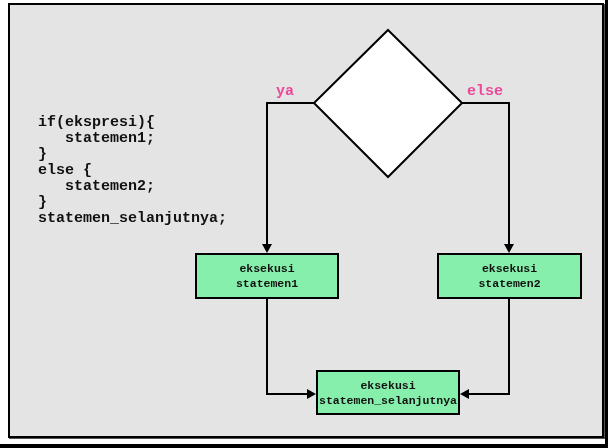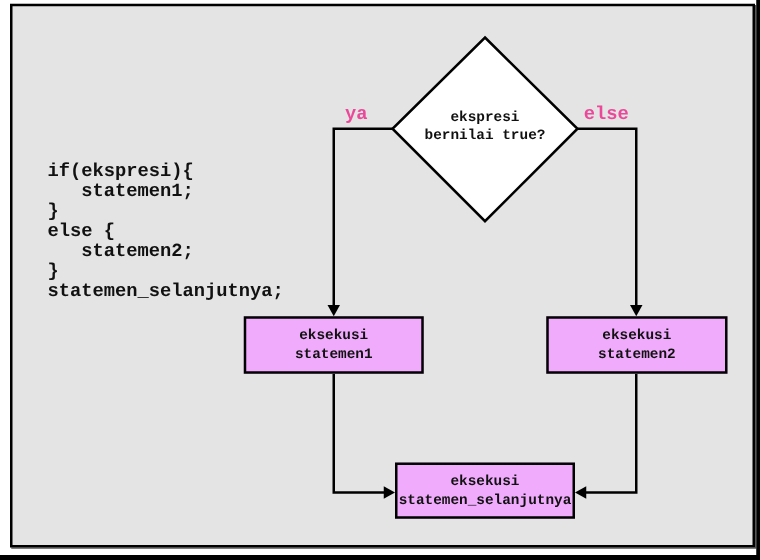--- a/index.html
+++ b/index.html
@@ -46,21 +46,21 @@
   svg.flow {
     position: absolute;
     left: 0;
     top: 0;
     width: 608px;
     height: 448px;
   }
   .code-block {
     position: absolute;
     left: 38px;
-    top: 130px;
+    top: 115px;
     font-weight: bold;
     font-size: 15px;
     line-height: 16px;
     white-space: pre;
     color: #111111;
   }
   .branch-label {
     position: absolute;
     font-weight: bold;
     font-size: 15px;
@@ -76,21 +76,21 @@
     width: 148px;
     text-align: center;
     font-weight: bold;
     font-size: 11.5px;
     line-height: 14px;
     white-space: pre;
     color: #111111;
   }
   .node {
     position: absolute;
-    background: #f0abfc;
+    background: #86efac;
     border: 2px solid #000000;
     display: flex;
     align-items: center;
     justify-content: flex-end;
   }
   .node .node-label {
     width: 100%;
     text-align: center;
     font-weight: bold;
     font-size: 11.5px;
@@ -131,22 +131,20 @@
 }
 else {
    statemen2;
 }
 statemen_selanjutnya;</div>
 
   <div class="branch-label label-ya">ya</div>
 
   <div class="branch-label label-tidak">else</div>
 
-  <div class="decision-label">ekspresi
-bernilai true?</div>
 
   <div class="node node-statemen1">
     <span class="node-label">eksekusi
 statemen1</span>
   </div>
 
   <div class="node node-statemen2">
     <span class="node-label">eksekusi
 statemen2</span>
   </div>

